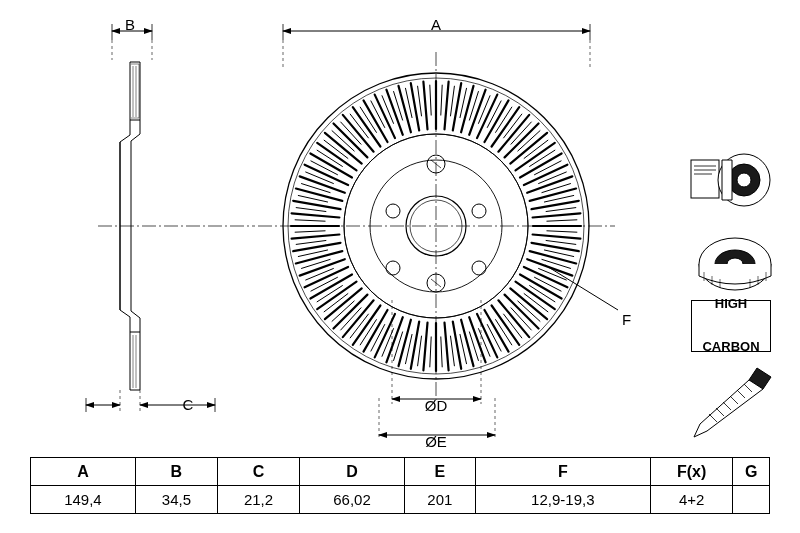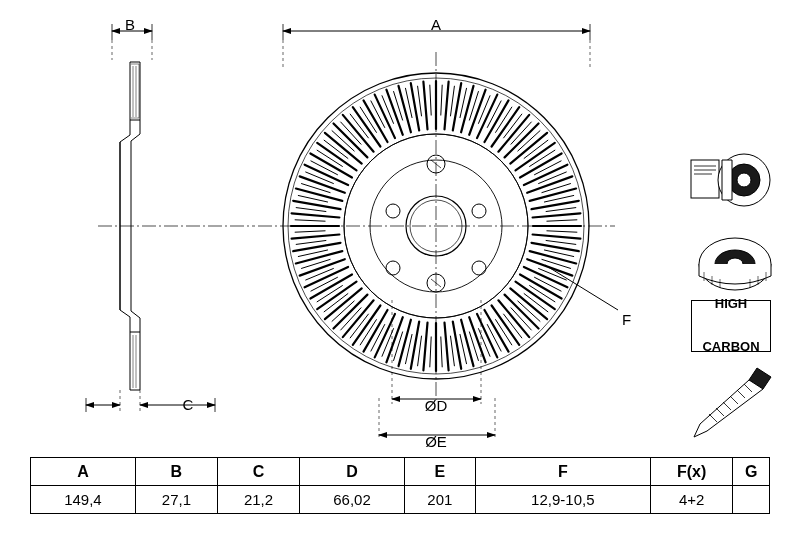--- a/index.html
+++ b/index.html
@@ -359,24 +359,24 @@
         <th>D</th>
         <th>E</th>
         <th>F</th>
         <th>F(x)</th>
         <th>G</th>
       </tr>
     </thead>
     <tbody>
       <tr>
         <td>149,4</td>
-        <td>27,1</td>
+        <td>34,5</td>
         <td>21,2</td>
         <td>66,02</td>
         <td>201</td>
-        <td>12,9-10,5</td>
+        <td>12,9-19,3</td>
         <td>4+2</td>
         <td></td>
       </tr>
     </tbody>
   </table>
 
 </div>
 
 </body></html>

